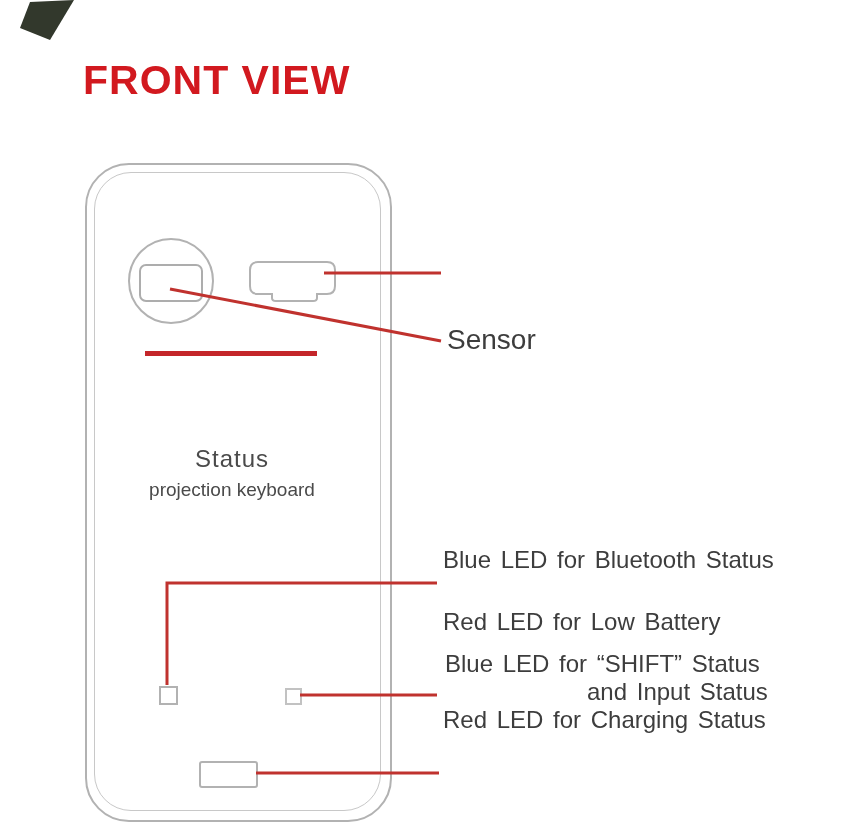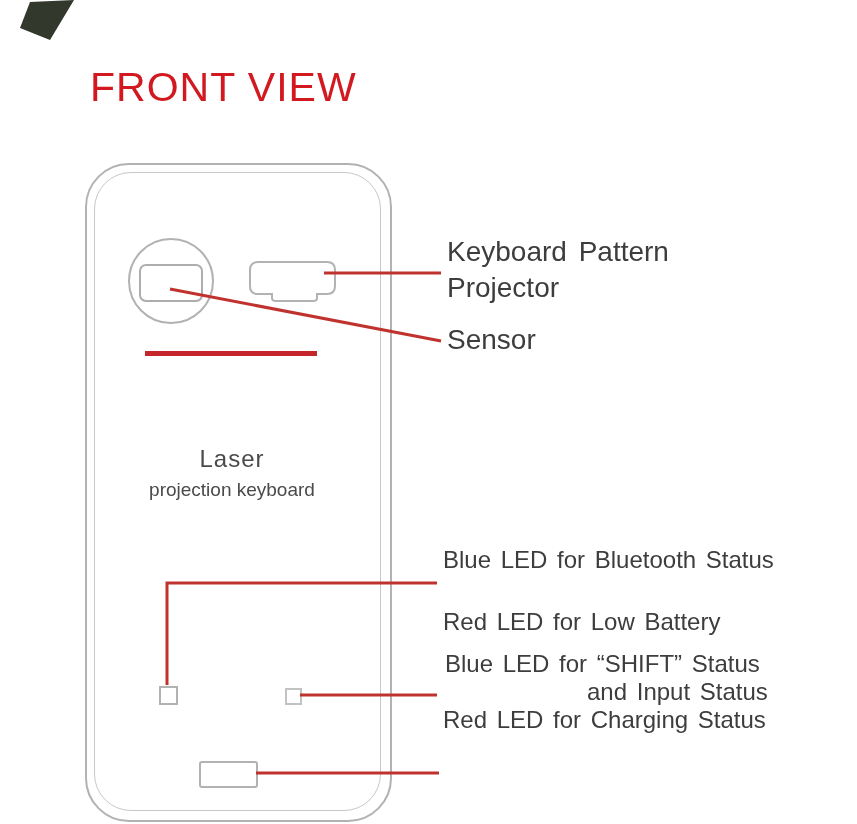--- a/index.html
+++ b/index.html
@@ -6,22 +6,22 @@
   .stage{
     position:relative;
     width:857px;height:824px;
     background:#ffffff;
     font-family:"Liberation Sans", sans-serif;
     overflow:hidden;
   }
   
   .title{
     position:absolute;left:74px;top:48px;
-    margin:16px;
-    font-size:41px;font-weight:normal;color:#d2191f;
+    margin:9px;
+    font-size:41px;font-weight:bold;color:#d2191f;
     letter-spacing:1px;
   }
   
   .device-outer{
     position:absolute;left:85px;top:163px;width:303px;height:655px;
     border:2px solid #b2b2b2;border-radius:44px;
     background:#ffffff;
   }
   .device-inner{
     position:absolute;left:94px;top:172px;width:285px;height:637px;
@@ -91,45 +91,41 @@
   <div class="sensor-circle"></div>
   <div class="sensor-window"></div>
 
   <svg class="overlay" width="857" height="824" aria-hidden="true">
     <path d="M 258 262 H 327 Q 335 262 335 270 V 286 Q 335 294 327 294 H 317 L 317 298 Q 317 301 313 301 H 276 Q 272 301 272 298 L 272 294 H 258 Q 250 294 250 286 V 270 Q 250 262 258 262 Z" fill="#ffffff" stroke="#b2b2b2" stroke-width="2"></path>
   </svg>
 
   <div class="red-bar"></div>
 
   <div class="device-label">
-    <div class="l1">Laser</div>
+    <div class="l1">Status</div>
     <div class="l2">projection keyboard</div>
   </div>
 
   <div class="led-left"></div>
   <div class="led-right"></div>
   <div class="ir-window"></div>
 
   <svg class="overlay" width="857" height="824" aria-hidden="true">
 
     <line x1="324" y1="273" x2="441" y2="273" stroke="#c0322e" stroke-width="3"></line>
 
     <line x1="170" y1="289" x2="441" y2="341" stroke="#c0322e" stroke-width="3"></line>
 
     <polyline points="167,685 167,583 437,583" fill="none" stroke="#c0322e" stroke-width="3"></polyline>
 
     <line x1="300" y1="695" x2="437" y2="695" stroke="#c0322e" stroke-width="3"></line>
 
     <line x1="256" y1="773" x2="439" y2="773" stroke="#c0322e" stroke-width="3"></line>
   </svg>
 
-  <div class="callout cl-projector">
-    <div>Keyboard Pattern</div>
-    <div>Projector</div>
-  </div>
 
   <div class="callout cl-sensor">Sensor</div>
 
   <div class="callout cl-ledtop1">Blue LED for Bluetooth Status</div>
   <div class="callout cl-ledtop2">Red LED for Low Battery</div>
 
   <div class="callout cl-ledbot1">Blue LED for “SHIFT” Status</div>
   <div class="callout cl-ledbot2">and Input Status</div>
   <div class="callout cl-ledbot3">Red LED for Charging Status</div>
 

